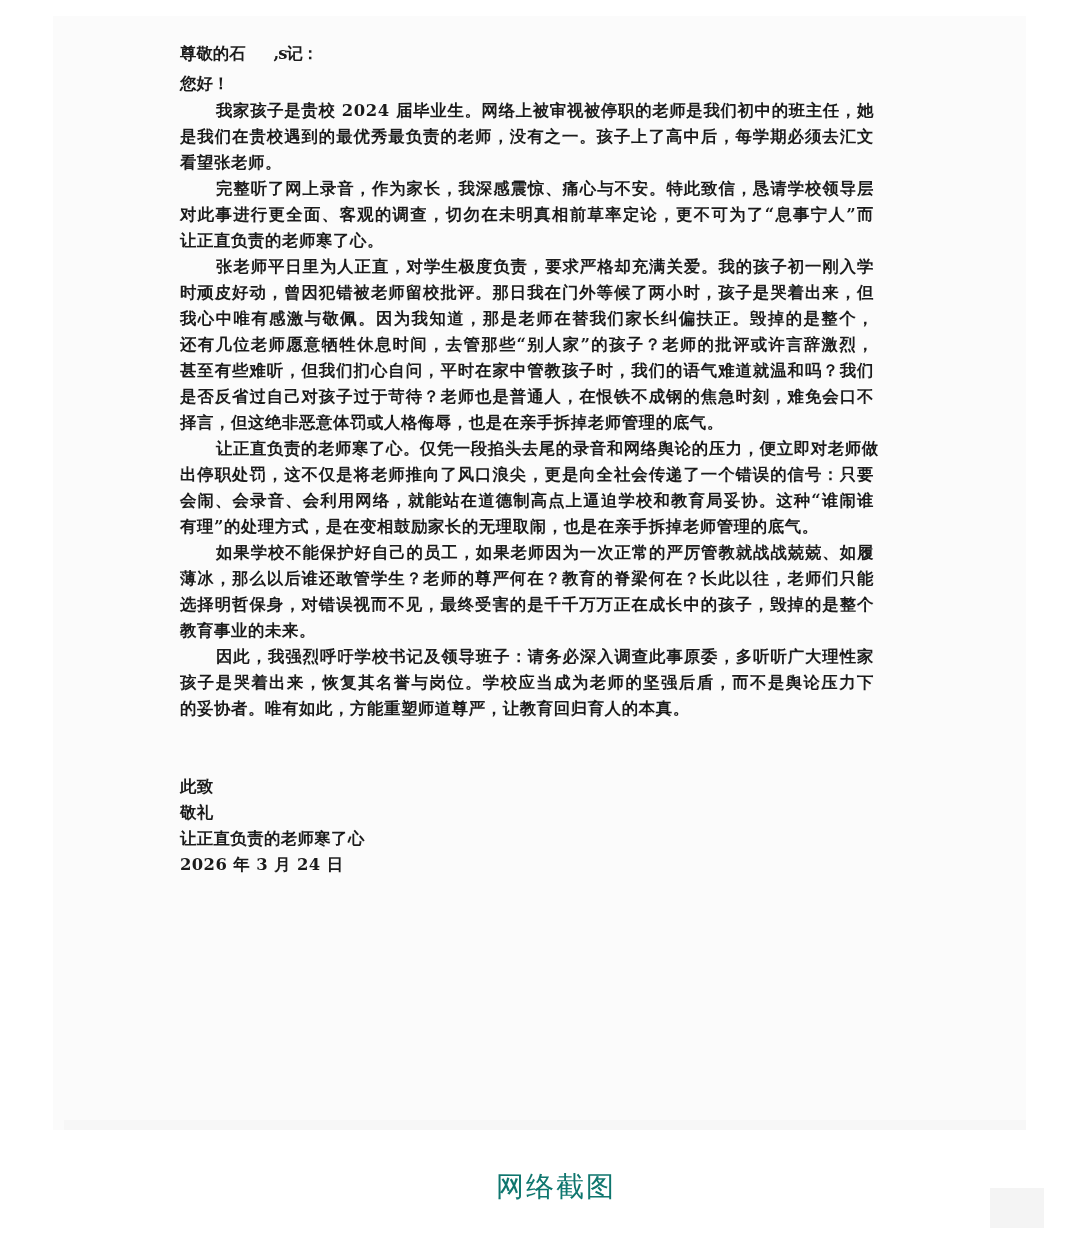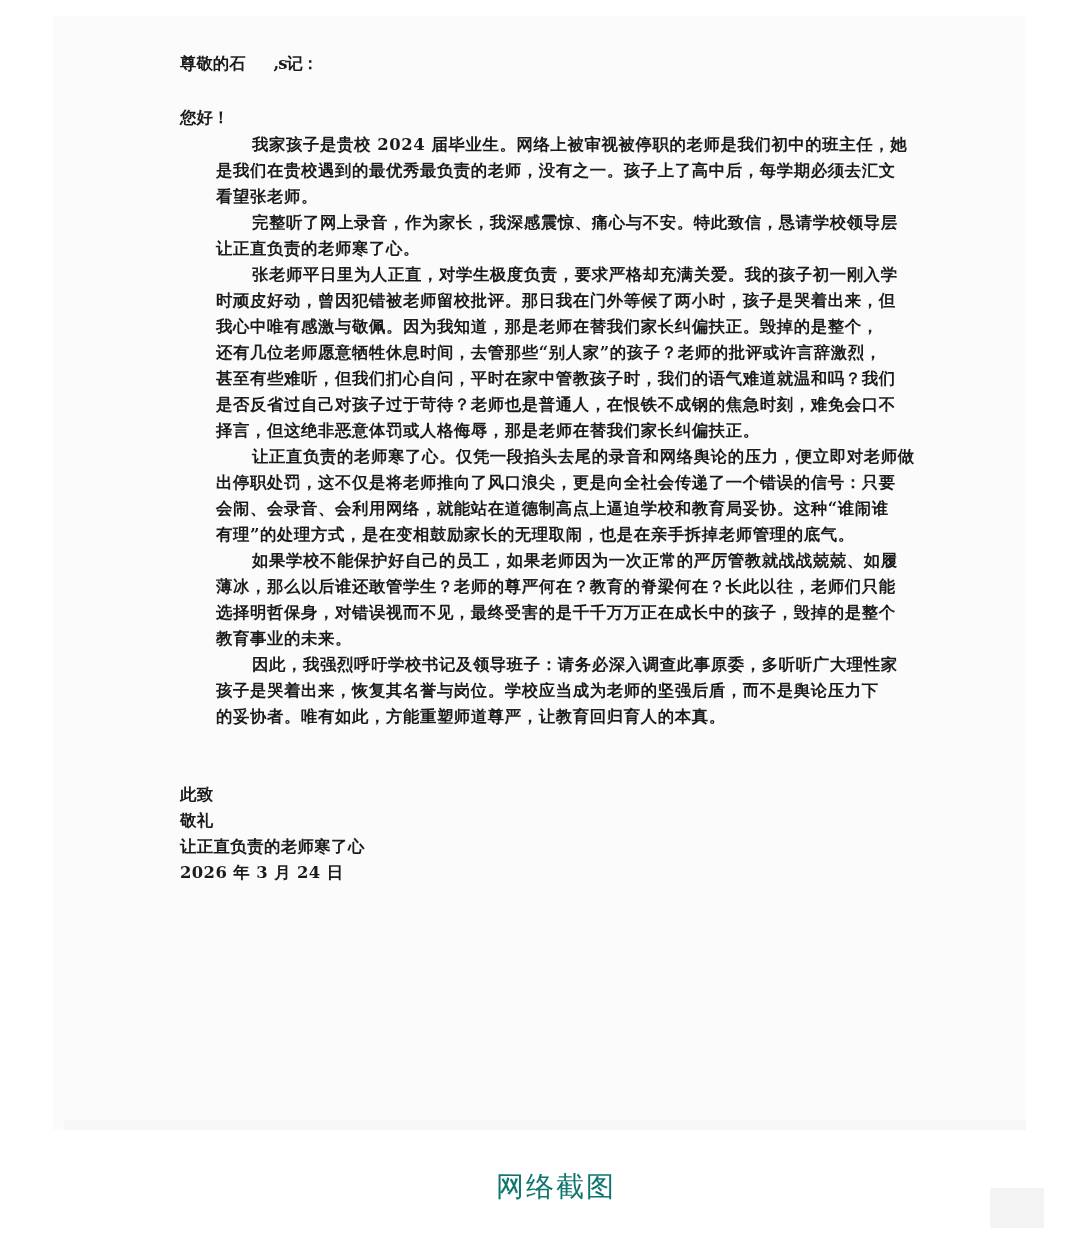--- a/index.html
+++ b/index.html
@@ -9,33 +9,33 @@
   }
   .page {
     position: absolute; left: 53px; top: 16px; width: 973px; height: 1114px;
     background: #fbfbfb;
   }
   .page-shade {
     position: absolute; left: 64px; top: 1120px; width: 962px; height: 10px;
     background: #f7f7f7;
   }
   .letter {
-    position: absolute; left: 180px; top: 50px; width: 694px;
+    position: absolute; left: 180px; top: 40px; width: 694px;
     color: #1b1b1b; font-weight: bold; font-size: 16.4px;
   }
   .line {
     height: 26px; line-height: 26px; white-space: nowrap;
-    text-align: justify; text-align-last: justify; letter-spacing: 0.6px; margin-left: 36px;
+    text-align: justify; text-align-last: justify; letter-spacing: 0.6px;
   }
   .line.last { text-align-last: left; }
   .line.indent { padding-left: 36px; }
   .salutation { height: 28px; line-height: 28px; white-space: nowrap; }
   .salutation .gap { display: inline-block; width: 28px; }
   .salutation .frag { letter-spacing: -1px; }
-  .greeting { margin-top: 26px; height: 28px; line-height: 28px; }
+  .greeting { margin-top: 2px; height: 28px; line-height: 28px; }
   .para { margin: 0; }
   .closing { margin-top: 52px; }
   .closing .cl { height: 26px; line-height: 26px; white-space: nowrap; letter-spacing: 0.4px; }
   .caption {
     position: absolute; left: 16px; width: 1080px; top: 1168px; text-align: center;
     font-family: "DejaVu Sans", "Liberation Sans", sans-serif; font-size: 28px;
     color: #0f766e; letter-spacing: 2px; font-weight: normal;
   }
   .blur-box {
     position: absolute; left: 990px; top: 1188px; width: 54px; height: 40px; background: #f4f4f4;
@@ -54,31 +54,32 @@
   <div class="greeting">您好！</div>
 
   <div class="para">
     <div class="line indent">我家孩子是贵校 2024 届毕业生。网络上被审视被停职的老师是我们初中的班主任，她</div>
     <div class="line">是我们在贵校遇到的最优秀最负责的老师，没有之一。孩子上了高中后，每学期必须去汇文</div>
     <div class="line last">看望张老师。</div>
   </div>
 
   <div class="para">
     <div class="line indent">完整听了网上录音，作为家长，我深感震惊、痛心与不安。特此致信，恳请学校领导层</div>
+    <div class="line">对此事进行更全面、客观的调查，切勿在未明真相前草率定论，更不可为了“息事宁人”而</div>
     <div class="line last">让正直负责的老师寒了心。</div>
   </div>
 
   <div class="para">
     <div class="line indent">张老师平日里为人正直，对学生极度负责，要求严格却充满关爱。我的孩子初一刚入学</div>
     <div class="line">时顽皮好动，曾因犯错被老师留校批评。那日我在门外等候了两小时，孩子是哭着出来，但</div>
     <div class="line">我心中唯有感激与敬佩。因为我知道，那是老师在替我们家长纠偏扶正。毁掉的是整个，</div>
     <div class="line">还有几位老师愿意牺牲休息时间，去管那些“别人家”的孩子？老师的批评或许言辞激烈，</div>
     <div class="line">甚至有些难听，但我们扪心自问，平时在家中管教孩子时，我们的语气难道就温和吗？我们</div>
     <div class="line">是否反省过自己对孩子过于苛待？老师也是普通人，在恨铁不成钢的焦急时刻，难免会口不</div>
-    <div class="line last">择言，但这绝非恶意体罚或人格侮辱，那是老师在替我们家长纠偏扶正。</div>
+    <div class="line last">择言，但这绝非恶意体罚或人格侮辱，也是在亲手拆掉老师管理的底气。</div>
   </div>
 
   <div class="para">
     <div class="line indent">让正直负责的老师寒了心。仅凭一段掐头去尾的录音和网络舆论的压力，便立即对老师做</div>
     <div class="line">出停职处罚，这不仅是将老师推向了风口浪尖，更是向全社会传递了一个错误的信号：只要</div>
     <div class="line">会闹、会录音、会利用网络，就能站在道德制高点上逼迫学校和教育局妥协。这种“谁闹谁</div>
     <div class="line last">有理”的处理方式，是在变相鼓励家长的无理取闹，也是在亲手拆掉老师管理的底气。</div>
   </div>
 
   <div class="para">

